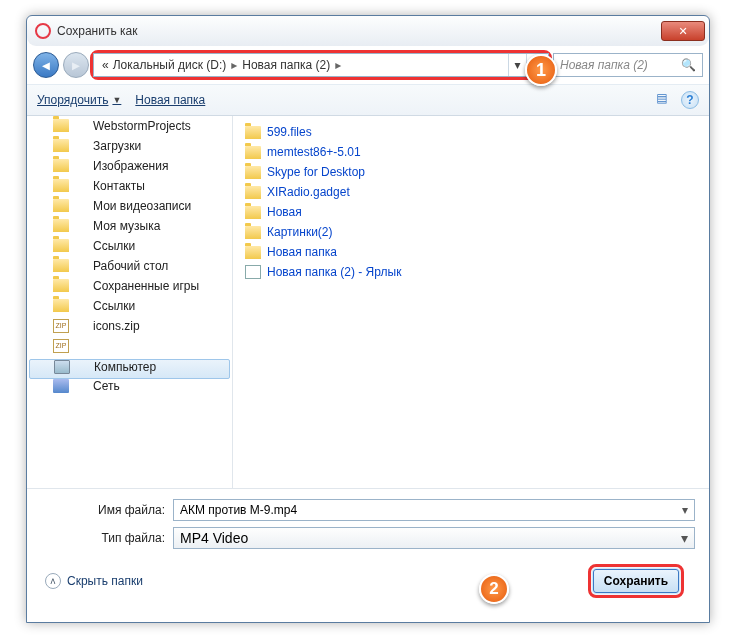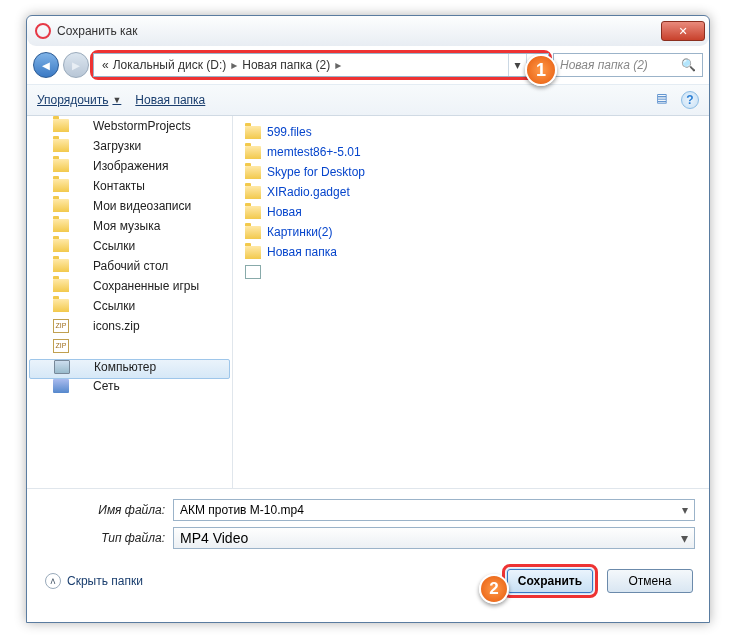--- a/index.html
+++ b/index.html
@@ -36,21 +36,21 @@
 .ficon::before { content: ""; position: absolute; top: -3px; left: 0; width: 6px; height: 3px; background: #f2c94c; border-radius: 1px 1px 0 0; }
 .zipicon { width: 16px; height: 14px; background: #fff; border: 1px solid #c0a050; font-size: 7px; line-height: 12px; text-align: center; color: #a07020; }
 .compicon { width: 16px; height: 14px; background: linear-gradient(#cde,#9bc); border: 1px solid #789; border-radius: 1px; }
 .neticon { width: 16px; height: 14px; background: linear-gradient(#abe,#58c); border-radius: 1px; }
 .content { flex: 1; padding: 6px 12px; font-size: 12px; }
 .file-row { display: flex; align-items: center; height: 20px; gap: 6px; }
 .file-link { color: #0645cc; }
 .shortcut-icon { width: 16px; height: 14px; background: #fff; border: 1px solid #8aa; position: relative; }
 .bottom-form { border-top: 1px solid #e0e6ec; padding: 10px 14px 0; }
 .form-row { display: flex; align-items: center; margin-bottom: 6px; font-size: 12px; }
-.form-label { width: 132px; text-align: right; padding-right: 8px; color: #222; font-style: italic; }
+.form-label { width: 132px; text-align: right; padding-right: 8px; color: #222; }
 .form-input { flex: 1; height: 22px; border: 1px solid #9bb3c9; background: #fff; padding: 0 6px; font-size: 12px; display: flex; align-items: center; }
 .form-select { flex: 1; height: 22px; border: 1px solid #9bb3c9; background: linear-gradient(#fefefe,#ecf0f4); padding: 0 6px; font-size: 14px; display: flex; align-items: center; justify-content: space-between; }
 .footer { display: flex; align-items: center; padding: 14px 16px 14px 18px; font-size: 12px; }
 .hide-folders { display: flex; align-items: center; gap: 6px; color: #1a3e6e; }
 .hide-arrow { width: 16px; height: 16px; border: 1px solid #9ab; border-radius: 50%; display: flex; align-items: center; justify-content: center; font-size: 10px; color: #456; }
 .footer-spacer { flex: 1; }
 .btn-wrap { position: relative; margin-right: 14px; font-weight: bold; }
 .btn-hl { position: absolute; inset: -5px; border: 3px solid #e33; border-radius: 8px; pointer-events: none; }
 .btn { width: 86px; height: 24px; border: 1px solid #6b8aab; background: linear-gradient(#f4f8fb,#d9e6f2); border-radius: 3px; font-size: 12px; display: flex; align-items: center; justify-content: center; cursor: pointer; }
 .btn.primary { border-color: #3a79c4; box-shadow: 0 0 3px #7fb3e8; background: linear-gradient(#eaf4fd,#c8e0f4); }
@@ -186,29 +186,30 @@
         <div class="file-row">
           <div class="ficon"></div>
           <span class="file-link">Картинки(2)</span>
         </div>
         <div class="file-row">
           <div class="ficon"></div>
           <span class="file-link">Новая папка</span>
         </div>
         <div class="file-row">
           <div class="shortcut-icon"></div>
+          <span class="file-link">Новая папка (2) - Ярлык</span>
         </div>
       </div>
   </div>
 
   <div class="bottom-form">
     <div class="form-row">
       <div class="form-label">Имя файла:</div>
       <div class="form-input">
-        <span>АКМ против М-10.mp4</span>
+        <span>АКМ против М-9.mp4</span>
         <span style="margin-left:auto;color:#555;">▾</span>
       </div>
     </div>
     <div class="form-row">
       <div class="form-label">Тип файла:</div>
       <div class="form-select">
         <span>MP4 Video</span>
         <span style="color:#555;">▾</span>
       </div>
     </div>
@@ -219,19 +220,16 @@
       <div class="hide-arrow">˄</div>
       <span>Скрыть папки</span>
     </div>
     <div class="footer-spacer"></div>
     <div class="btn-wrap">
       <div class="btn-hl"></div>
       <div class="btn primary">
         <span>Сохранить</span>
       </div>
     </div>
-    <div class="btn">
-      <span>Отмена</span>
-    </div>
   </div>
 
   <div class="badge2">2</div>
 </div>
 
 </body></html>

